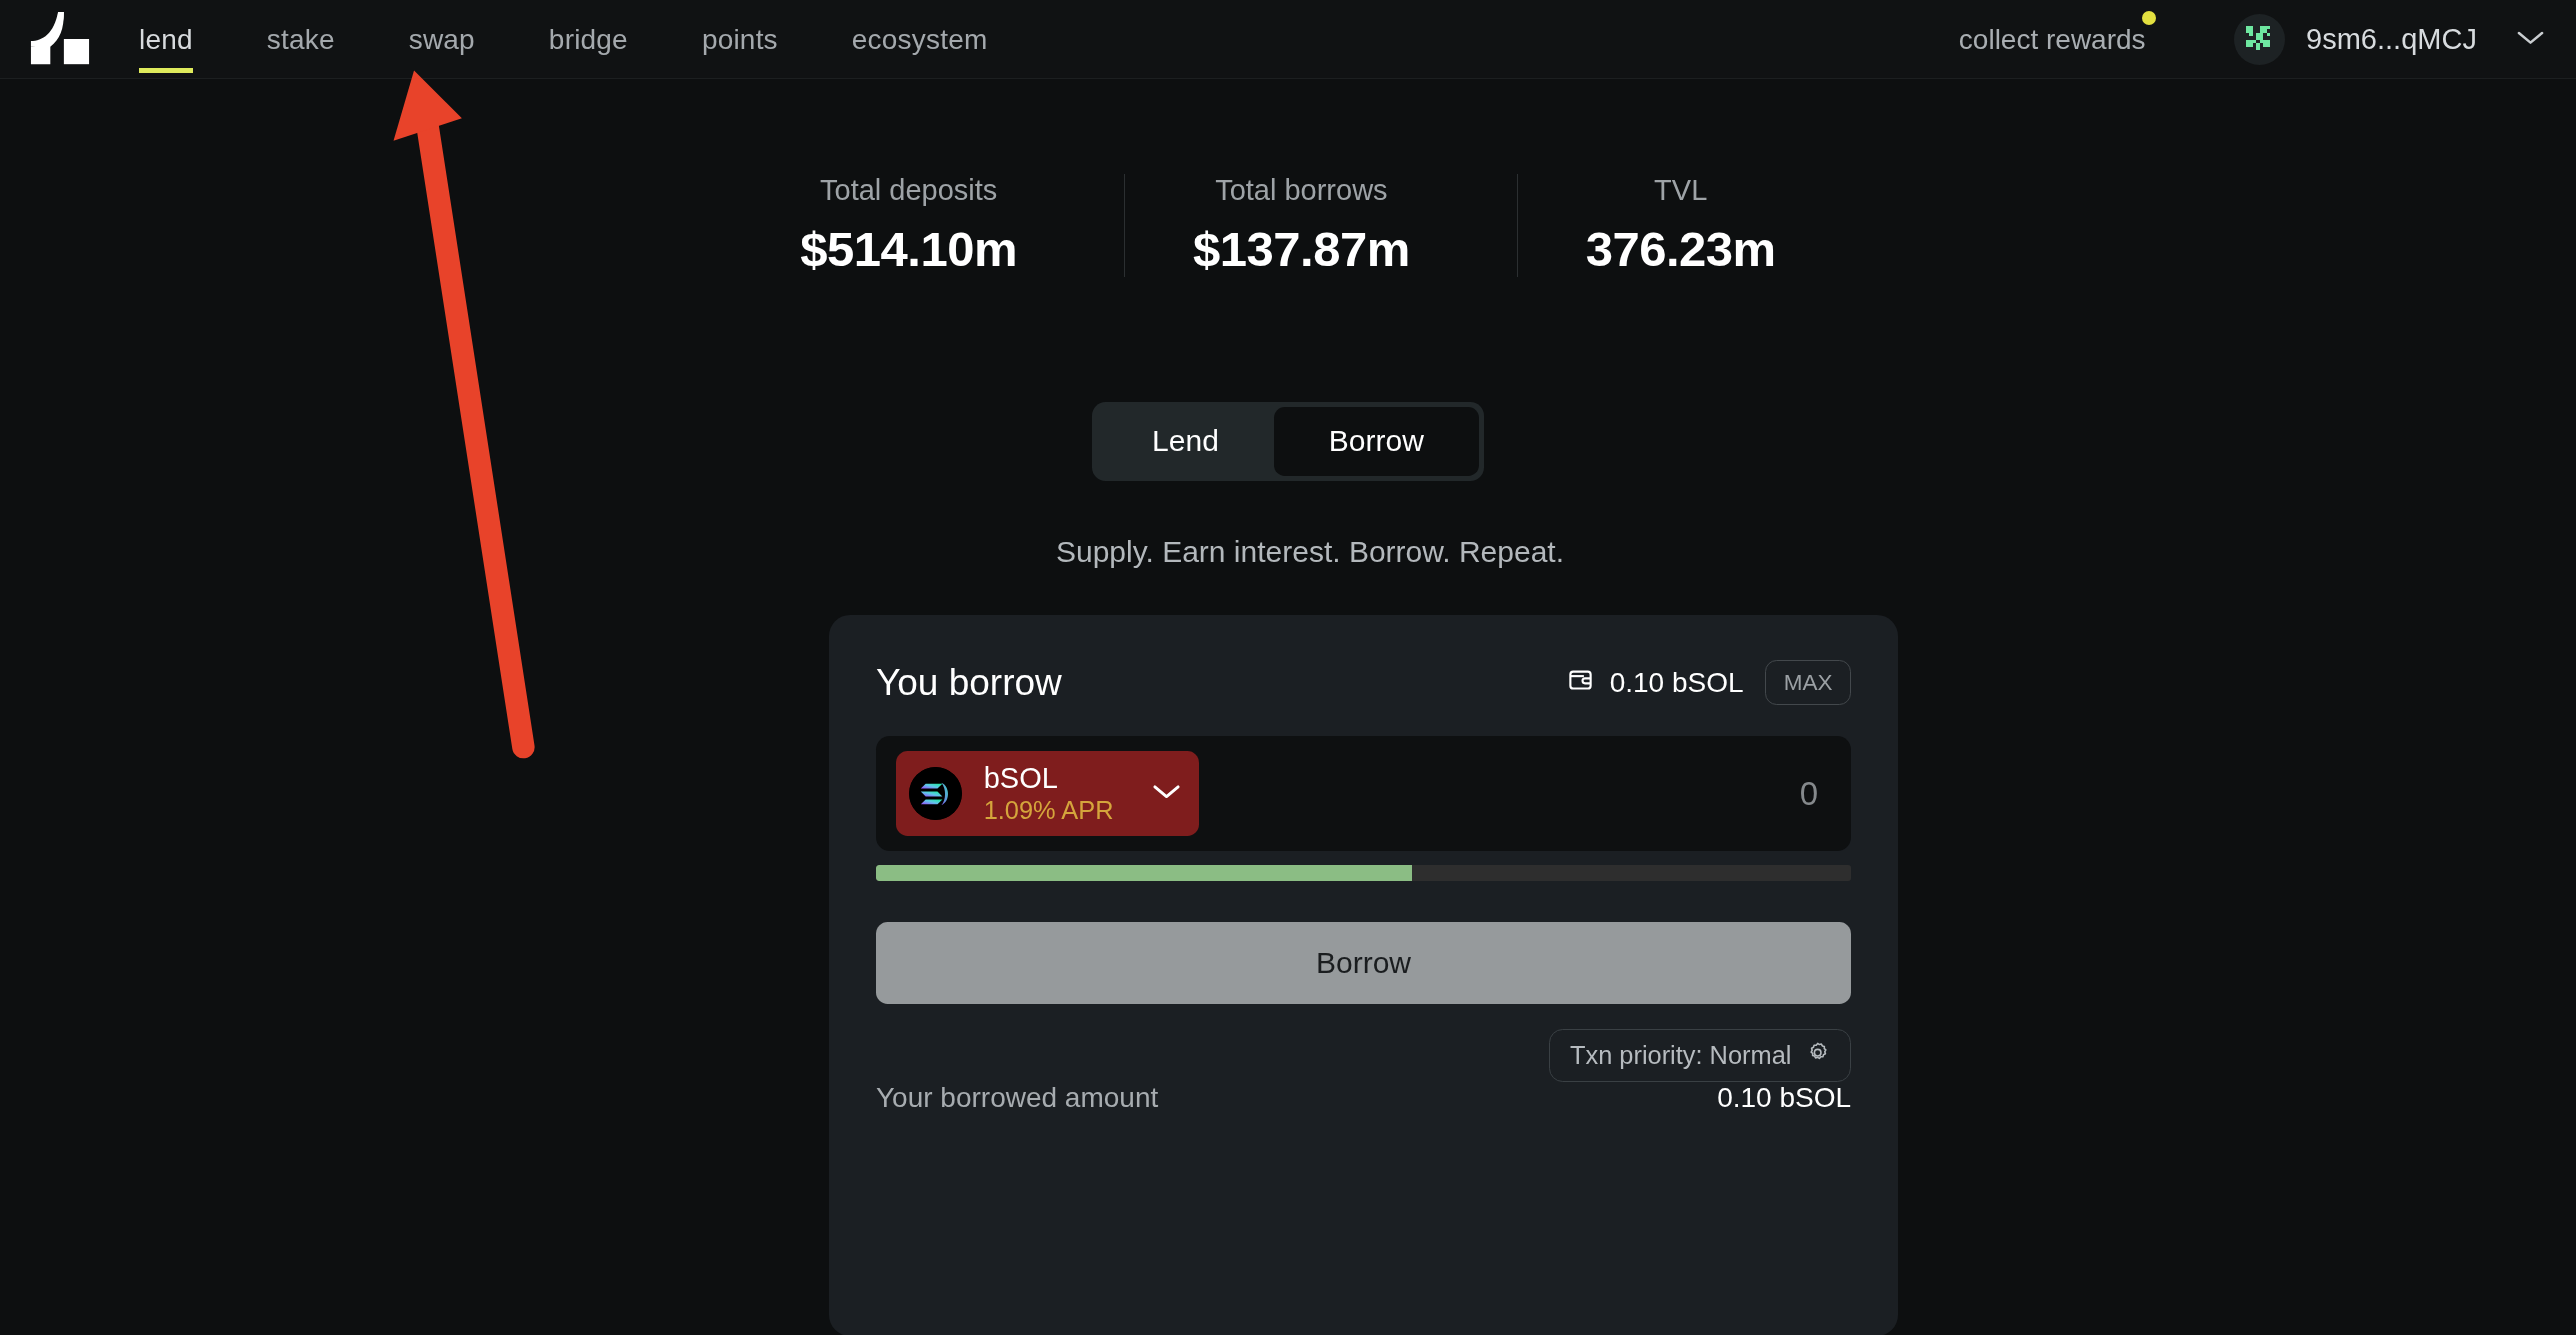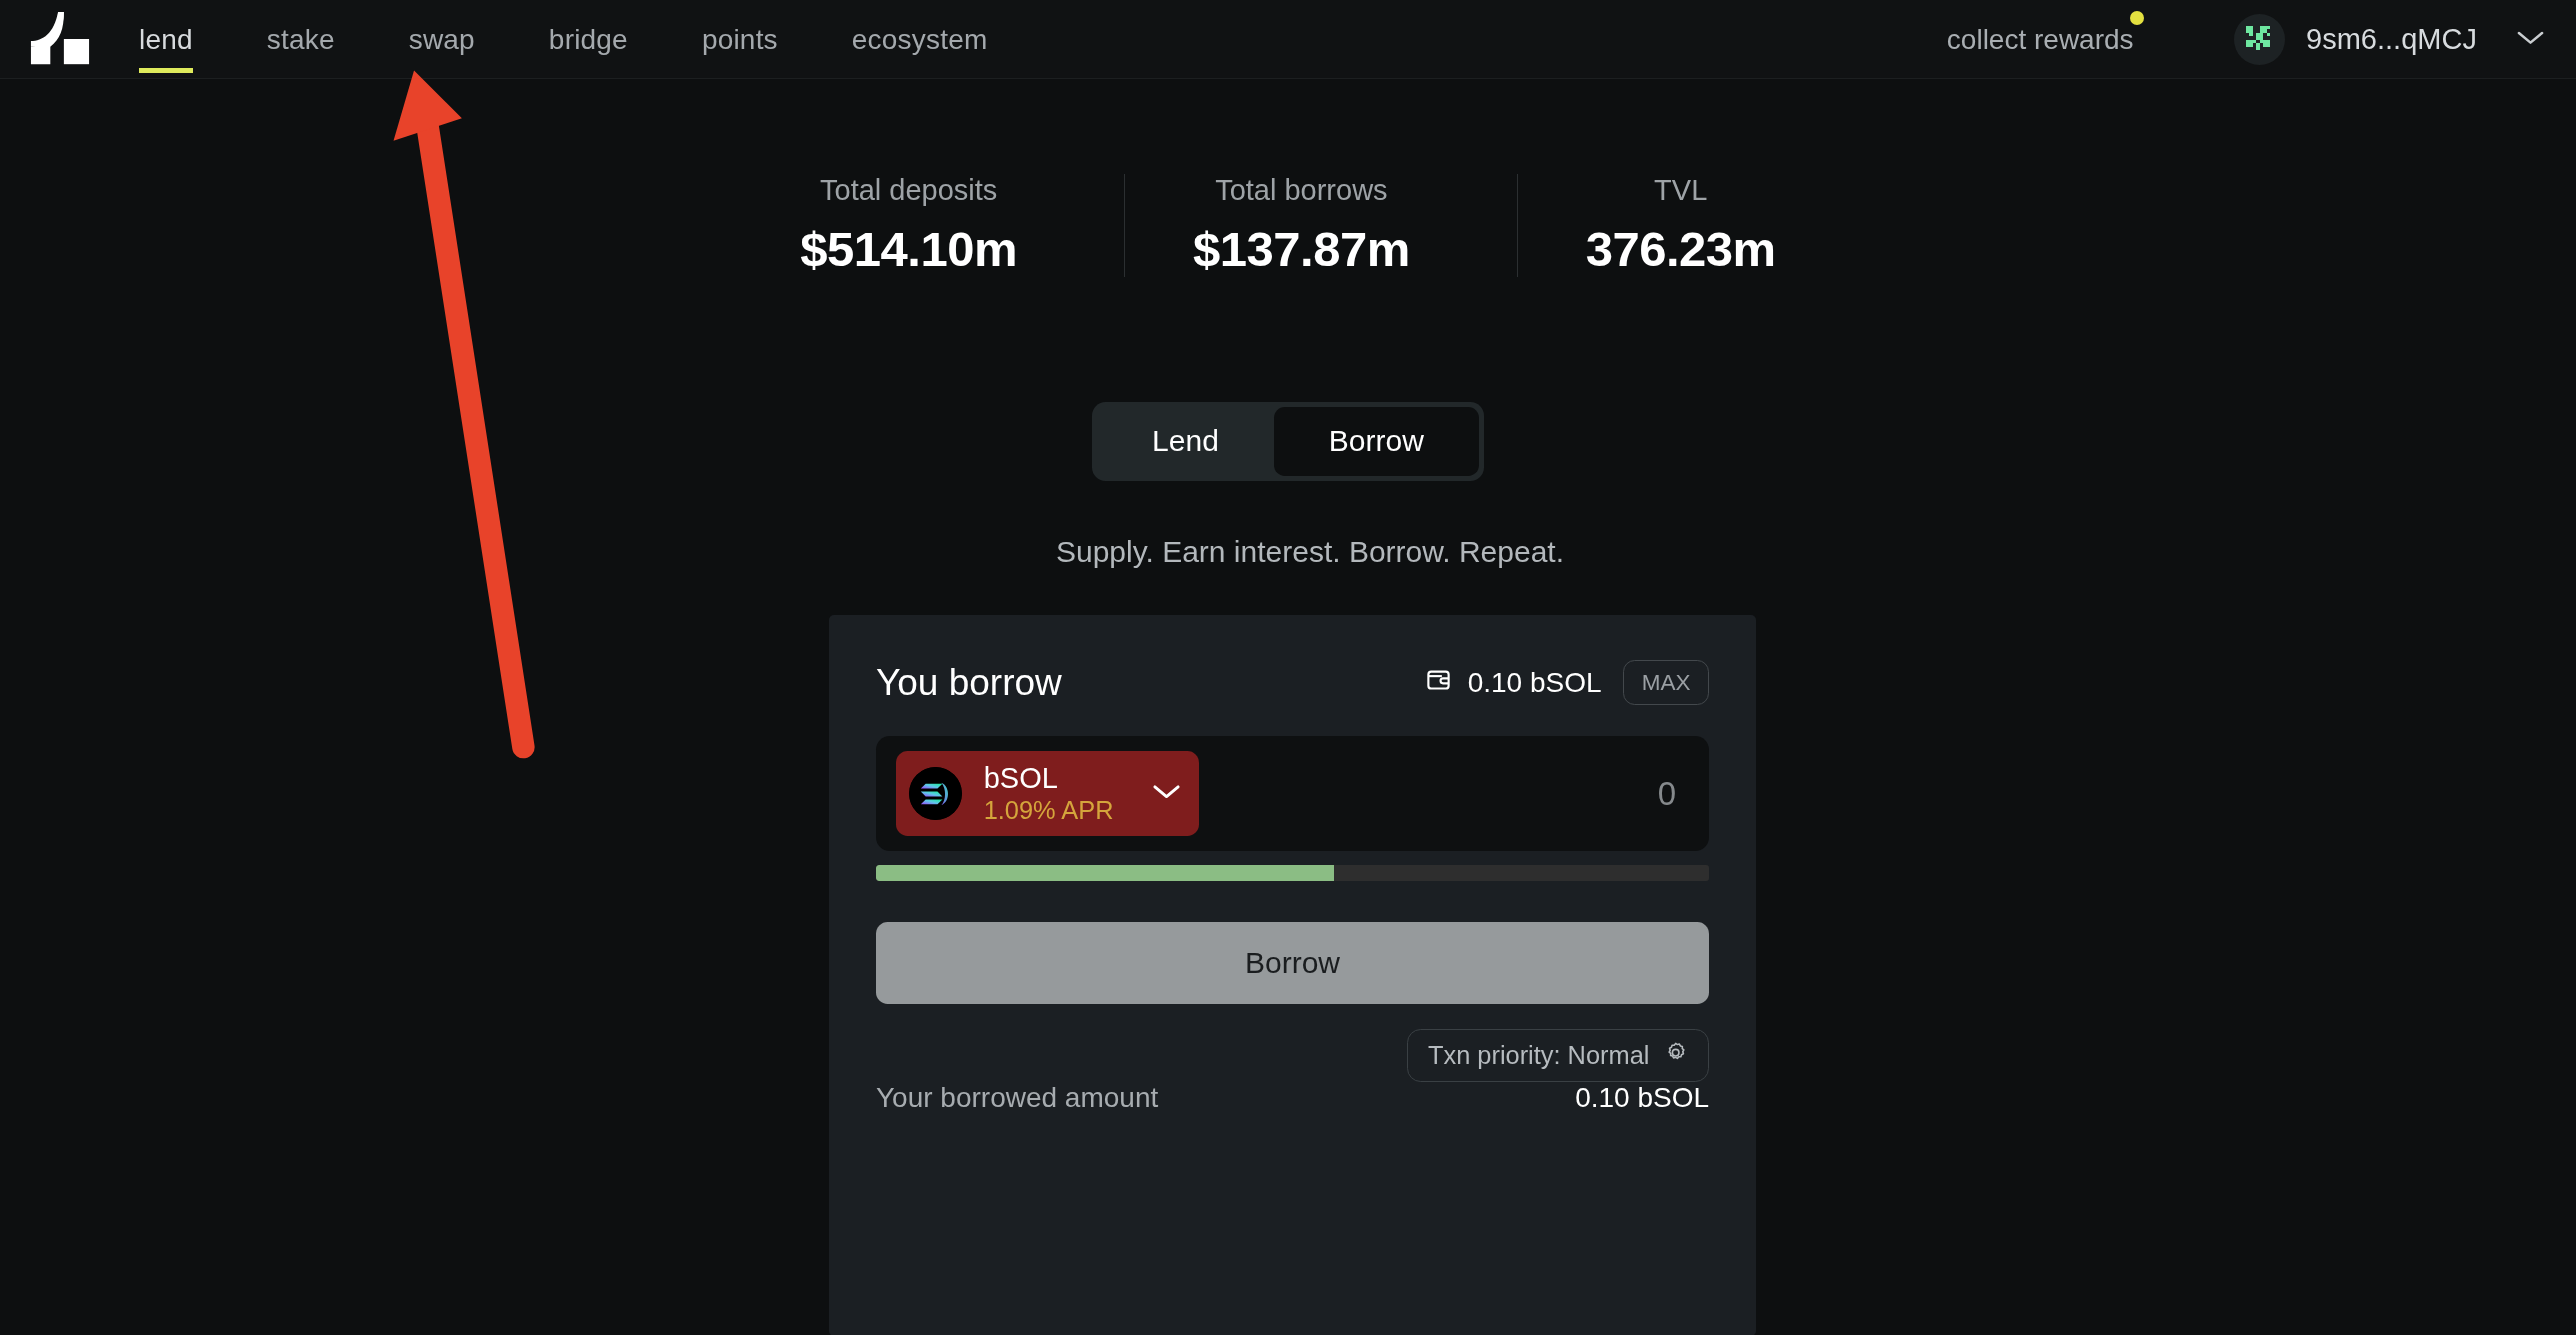--- a/index.html
+++ b/index.html
@@ -43,21 +43,21 @@
     position: absolute;
     left: 0; right: 37px;
     bottom: -17.6px;
     height: 4.9px;
     background: #dfeb5c;
   }
 
   .header-right {
     position: absolute; right: 31px; top: 0;
     height: 79px;
-    display: flex; align-items: center; gap: 12px;
+    display: flex; align-items: center; gap: 0;
   }
   .collect-rewards {
     position: relative;
     color: #a9aeb2;
     font-size: 28px;
     cursor: pointer;
     margin-right: 88px;
     white-space: nowrap;
   }
   .reward-dot {
@@ -137,23 +137,23 @@
     text-align: center;
     color: #b3b8bc;
     font-size: 30px;
     padding-left: 44px;
   }
 
   
   .card {
     position: absolute;
     top: 615px; left: 829px;
-    width: 927px; height: 721px;
+    width: 1069px; height: 721px;
     background: #1b1f23;
-    border-radius: 5px;
+    border-radius: 21px;
     padding: 39px 47px 0 47px;
   }
   .card-head {
     display: flex; align-items: center; justify-content: space-between;
     height: 57px;
   }
   .card-title {
     color: #ffffff;
     font-size: 37px;
   }

